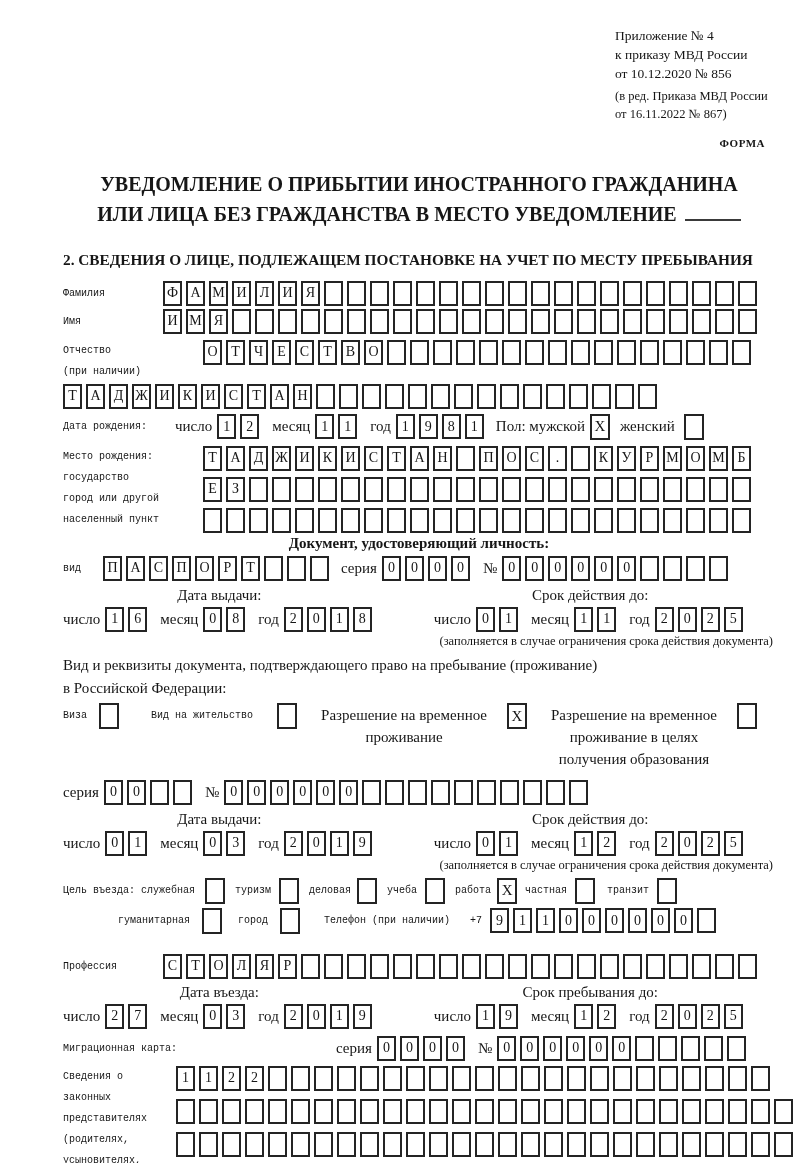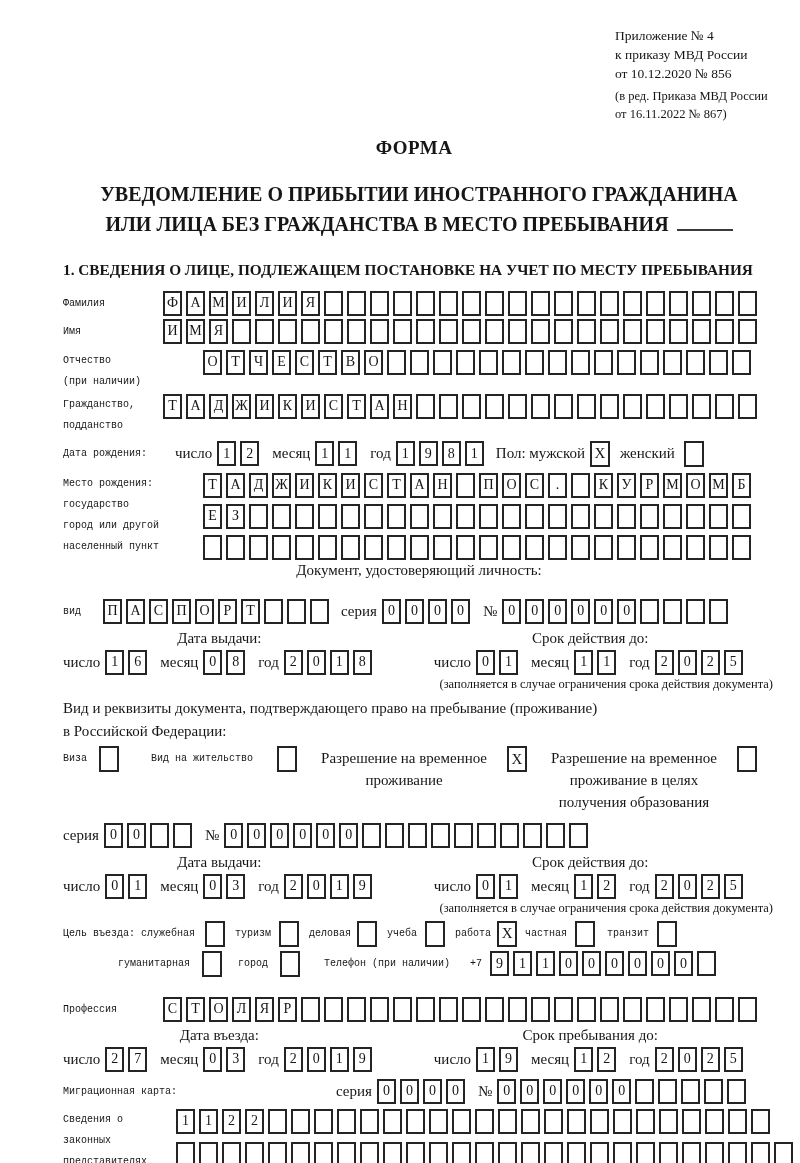--- a/index.html
+++ b/index.html
@@ -3,21 +3,21 @@
 <meta charset="utf-8">
 <style>
   html,body{margin:0;padding:0;background:#fff;}
   .page{
     width:800px;height:1163px;box-sizing:border-box;background:#fff;
     padding:26px 25px 12px 63px;position:relative;overflow:hidden;
     font-family:"Liberation Serif","DejaVu Serif",serif;color:#161616;
   }
   .annotation{margin-left:552px;font-size:13.5px;line-height:1.42;}
   .annotation .sub{font-size:12.5px;margin-top:5px;line-height:1.38;}
-  .forma{margin:14px 10px 16px 0;text-align:center;font-weight:bold;font-size:19px;letter-spacing:.5px;}
+  .forma{margin:14px 10px 16px 0;text-align:right;font-weight:bold;font-size:11px;letter-spacing:.5px;}
   .title{margin-top:20px;text-align:center;font-weight:bold;font-size:20px;line-height:1.5;}
   .blank{display:inline-block;width:56px;border-bottom:2.5px solid #3a3a3a;margin-left:8px;}
   .sec{margin-top:22px;margin-bottom:12px;font-weight:bold;font-size:15.3px;}
 
   .row{display:flex;align-items:center;margin-bottom:4px;}
   .row.top{align-items:flex-start;}
   .lbl{font-size:10px;line-height:21px;flex:none;font-family:Liberation Mono, monospace;}
   .w100{width:100px;} .w140{width:140px;} .w113{width:113px;} .w40{width:40px;} .w112{width:112px;} .w168{width:168px;}
   .word{margin:0 5px 0 9px;font-size:15px;flex:none;}
   .word0{margin-right:5px;font-size:15px;flex:none;}
@@ -26,21 +26,21 @@
   .cell{
     display:inline-flex;align-items:center;justify-content:center;flex:none;
     width:19px;height:25px;border:2px solid #242424;box-sizing:border-box;
     margin-right:4px;font-size:14px;
   }
   .checkbox{
     display:inline-flex;align-items:center;justify-content:center;flex:none;
     width:20px;height:26px;border:2px solid #242424;box-sizing:border-box;font-size:15px;
   }
   .stack{display:flex;flex-direction:column;gap:6px;}
-  .center-bold{text-align:center;font-weight:normal;font-size:15px;margin:2px 0 20px;}
+  .center-bold{text-align:center;font-weight:bold;font-size:15px;margin:2px 0 4px;}
 
   .dates{display:flex;margin-top:6px;}
   .dgroup{display:flex;flex-direction:column;}
   .dgroup2{margin-left:58px;}
   .dcaption{text-align:center;font-size:15px;margin-bottom:3px;}
   .dline{display:flex;align-items:center;}
   .fineprint{font-size:12.5px;margin:2px 2px 5px 0;text-align:right;}
 
   .para{font-size:15px;line-height:1.55;margin:2px 0 5px;}
   .visa-row{display:flex;align-items:flex-start;margin:4px 0 9px;gap:8px;}
@@ -64,24 +64,24 @@
     <div class="sub">
       <div>(в ред. Приказа МВД России</div>
       <div>от 16.11.2022 № 867)</div>
     </div>
   </div>
 
   <div class="forma">ФОРМА</div>
 
   <div class="title">
     <div>УВЕДОМЛЕНИЕ О ПРИБЫТИИ ИНОСТРАННОГО ГРАЖДАНИНА</div>
-    <div><span>ИЛИ ЛИЦА БЕЗ ГРАЖДАНСТВА В МЕСТО ПРЕБЫВАНИЯ</span><span class="blank"></span></div>
-  </div>
-
-  <div class="sec">1. СВЕДЕНИЯ О ЛИЦЕ, ПОДЛЕЖАЩЕМ ПОСТАНОВКЕ НА УЧЕТ ПО МЕСТУ ПРЕБЫВАНИЯ</div>
+    <div><span>ИЛИ ЛИЦА БЕЗ ГРАЖДАНСТВА В МЕСТО УВЕДОМЛЕНИЕ</span><span class="blank"></span></div>
+  </div>
+
+  <div class="sec">2. СВЕДЕНИЯ О ЛИЦЕ, ПОДЛЕЖАЩЕМ ПОСТАНОВКЕ НА УЧЕТ ПО МЕСТУ ПРЕБЫВАНИЯ</div>
 
   <div class="row" style="margin-bottom:3px;">
     <div class="lbl w100">Фамилия</div>
     <div class="cells">
         <span class="cell">Ф</span>
         <span class="cell">А</span>
         <span class="cell">М</span>
         <span class="cell">И</span>
         <span class="cell">Л</span>
         <span class="cell">И</span>
@@ -167,24 +167,20 @@
         <span class="cell"></span>
         <span class="cell"></span>
         <span class="cell"></span>
         <span class="cell"></span>
         <span class="cell"></span>
         <span class="cell"></span>
       </div>
   </div>
 
   <div class="row top" style="margin-bottom:5px;">
-    <div class="lbl w100">
-      <div>Гражданство,</div>
-      <div>подданство</div>
-    </div>
     <div class="cells">
         <span class="cell">Т</span>
         <span class="cell">А</span>
         <span class="cell">Д</span>
         <span class="cell">Ж</span>
         <span class="cell">И</span>
         <span class="cell">К</span>
         <span class="cell">И</span>
         <span class="cell">С</span>
         <span class="cell">Т</span>

